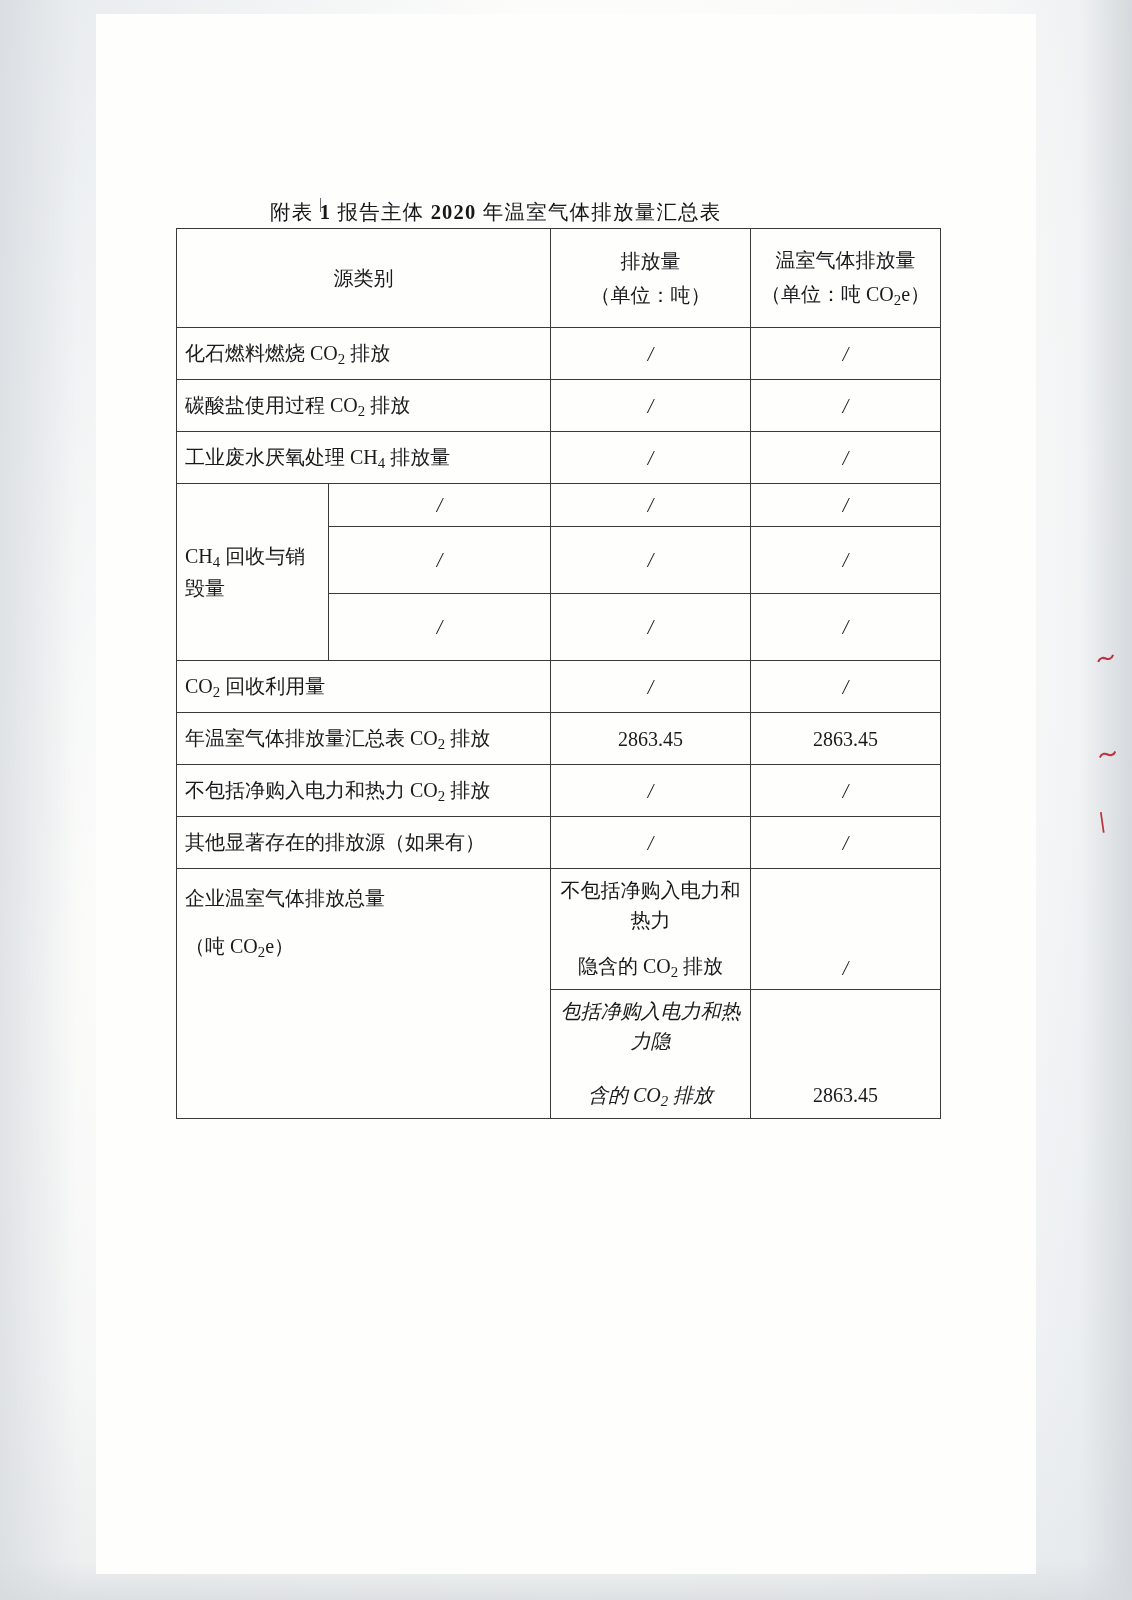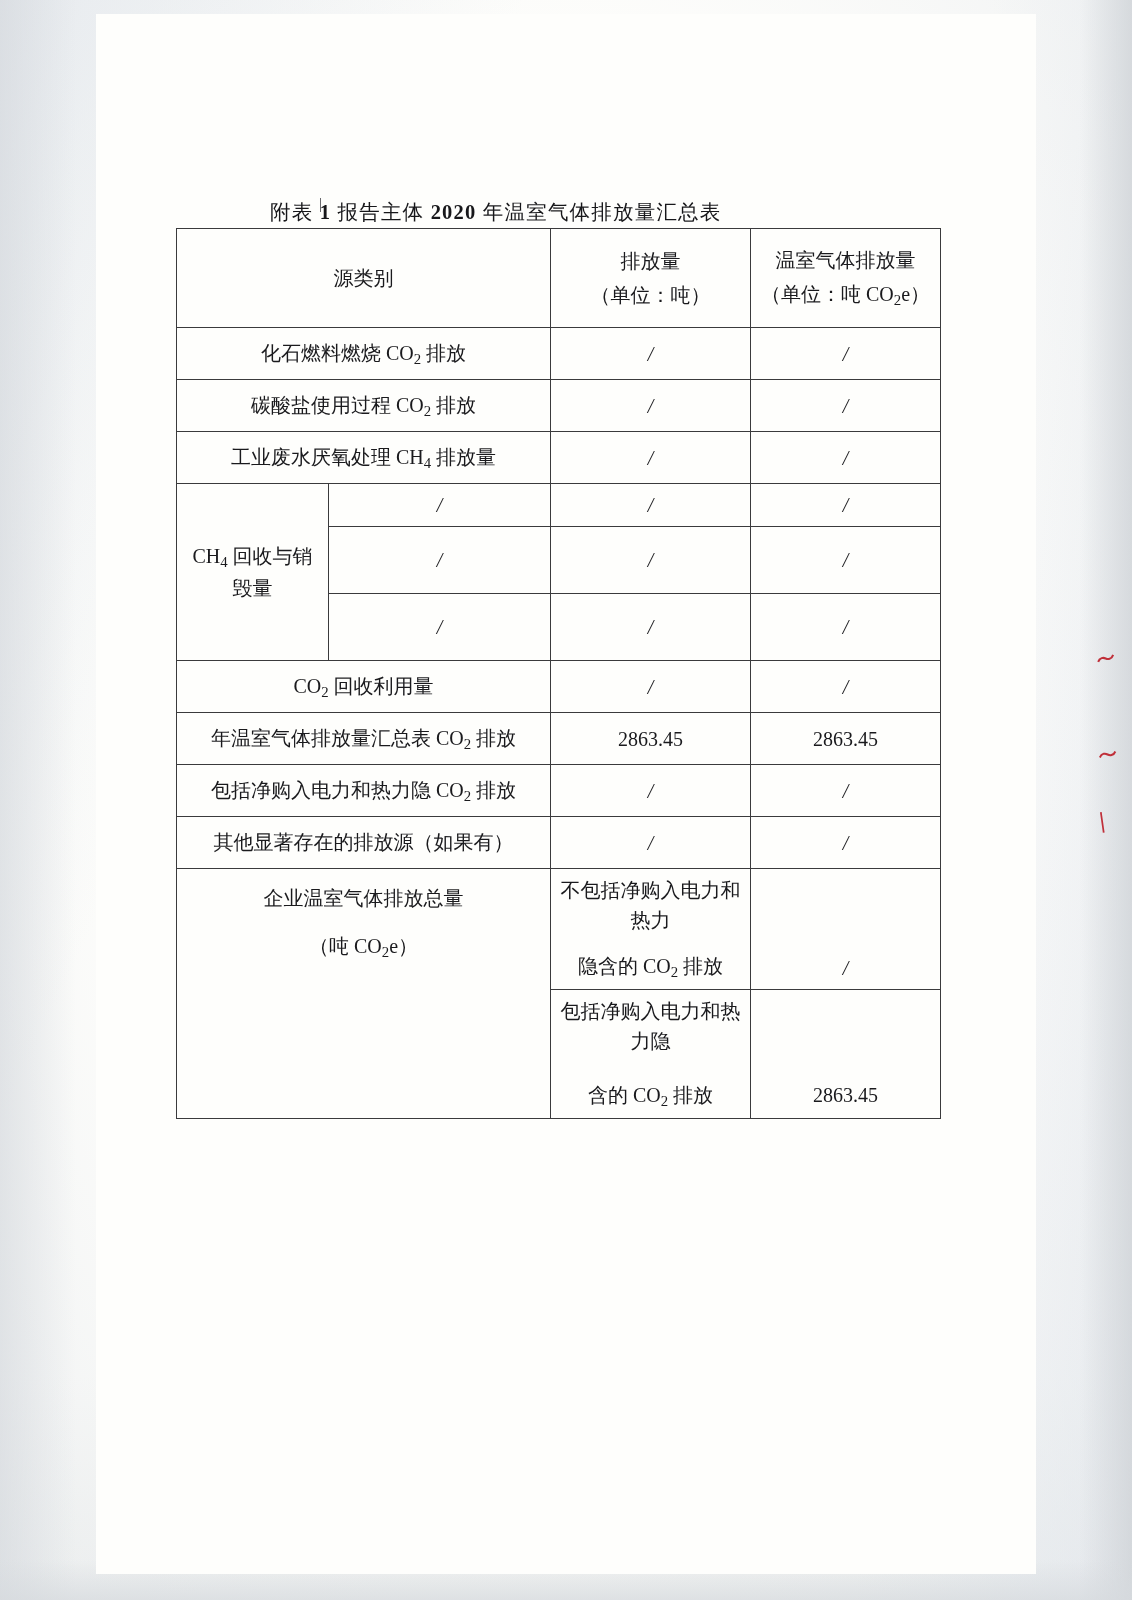--- a/index.html
+++ b/index.html
@@ -67,21 +67,21 @@
     table-layout: fixed;
     color: #1a1a1d;
   }
   table.main td {
     border: 1px solid #3a3a3c;
     font-size: 20px;
     padding: 6px 8px;
     vertical-align: middle;
     line-height: 1.5;
   }
-  .c-left { text-align: center; padding-left: 14px; }
+  .c-left { text-align: left; padding-left: 14px; }
   .c-center { text-align: center; }
 
   .hdr td { text-align: center; }
   .hdr-line2 { display: block; margin-top: 4px; }
 
   .sub { font-size: 0.74em; vertical-align: -0.25em; }
 
   .slash {
     font-style: italic;
     font-size: 17px;
@@ -214,21 +214,21 @@
         <td class="c-center slash">/</td>
       </tr>
 
       <tr class="tall">
         <td colspan="2" class="c-left"><span>年温室气体排放量汇总表 CO</span><span class="sub">2</span><span> 排放</span></td>
         <td class="c-center">2863.45</td>
         <td class="c-center">2863.45</td>
       </tr>
 
       <tr class="tall">
-        <td colspan="2" class="c-left"><span>包括净购入电力和热力隐 CO</span><span class="sub">2</span><span> 排放</span></td>
+        <td colspan="2" class="c-left"><span>不包括净购入电力和热力 CO</span><span class="sub">2</span><span> 排放</span></td>
         <td class="c-center slash">/</td>
         <td class="c-center slash">/</td>
       </tr>
 
       <tr class="tall">
         <td colspan="2" class="c-left"><span>其他显著存在的排放源（如果有）</span><span class="sub"></span><span></span></td>
         <td class="c-center slash">/</td>
         <td class="c-center slash">/</td>
       </tr>
 
@@ -237,21 +237,21 @@
           <div>企业温室气体排放总量</div>
           <div style="margin-top:18px;"><span>（吨 CO</span><span class="sub">2</span><span>e）</span></div>
         </td>
         <td class="c-center" style="height:98px;">
           <div>不包括净购入电力和热力</div>
           <div style="margin-top:16px;"><span>隐含的 CO</span><span class="sub">2</span><span> 排放</span></div>
         </td>
         <td class="c-center slash" style="vertical-align:bottom; padding-bottom:6px;">/</td>
       </tr>
       <tr>
-        <td class="c-center" style="height:90px;">
+        <td class="c-center" style="height:90px;font-style:italic;">
           <div>包括净购入电力和热力隐</div>
           <div style="margin-top:24px;"><span>含的 CO</span><span class="sub">2</span><span> 排放</span></div>
         </td>
         <td class="c-center" style="vertical-align:bottom; padding-bottom:8px;">2863.45</td>
       </tr>
     </tbody>
   </table>
 
   <div class="pen pen1">〜</div>
   <div class="pen pen2">〜</div>

